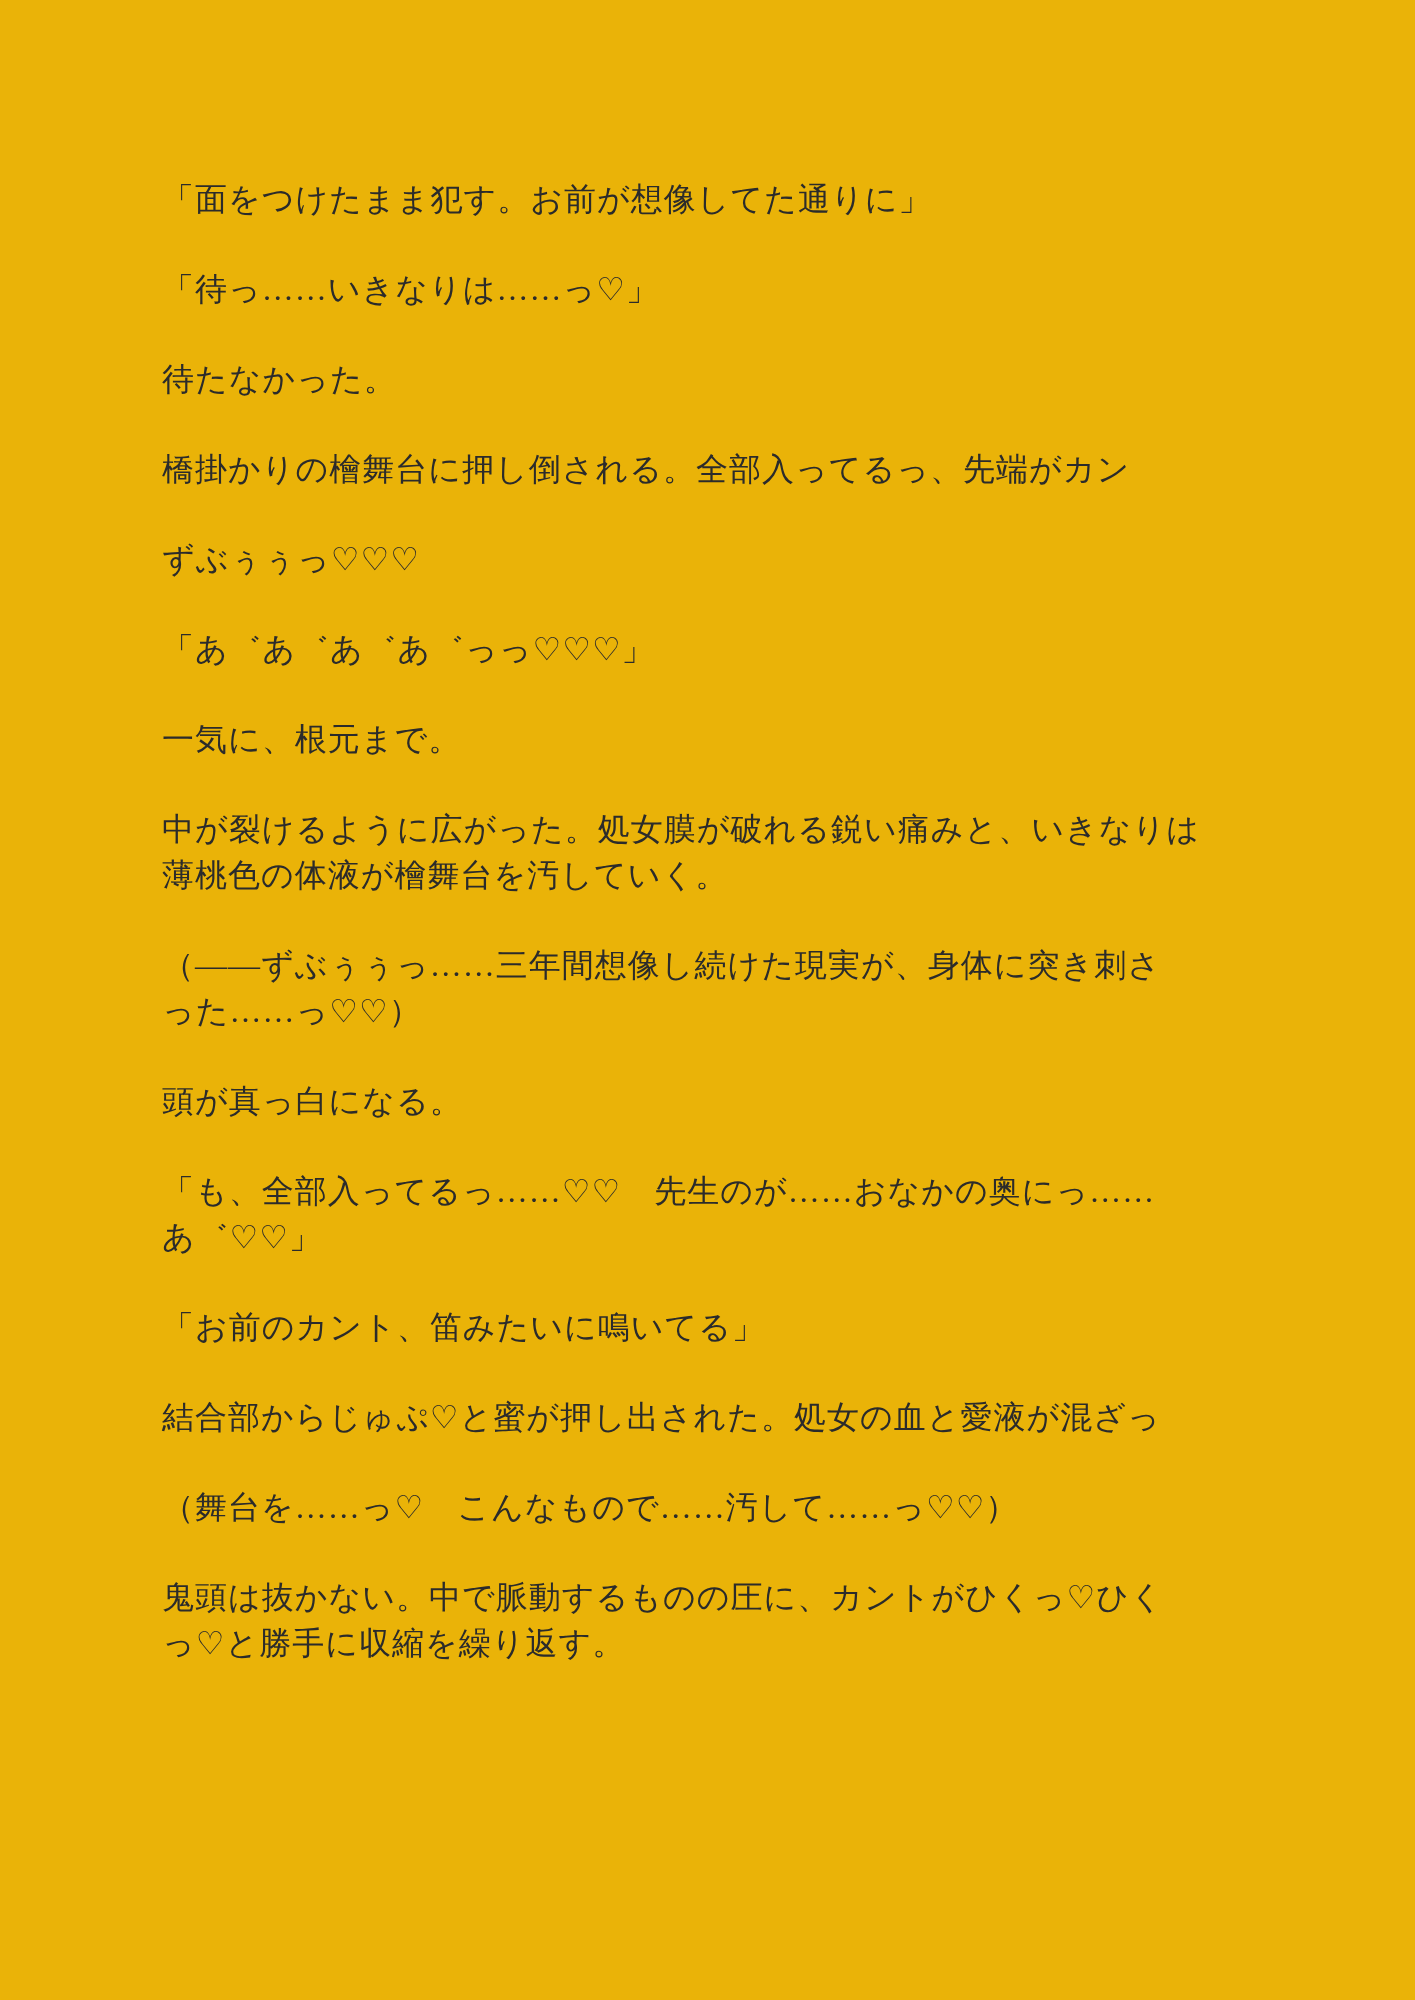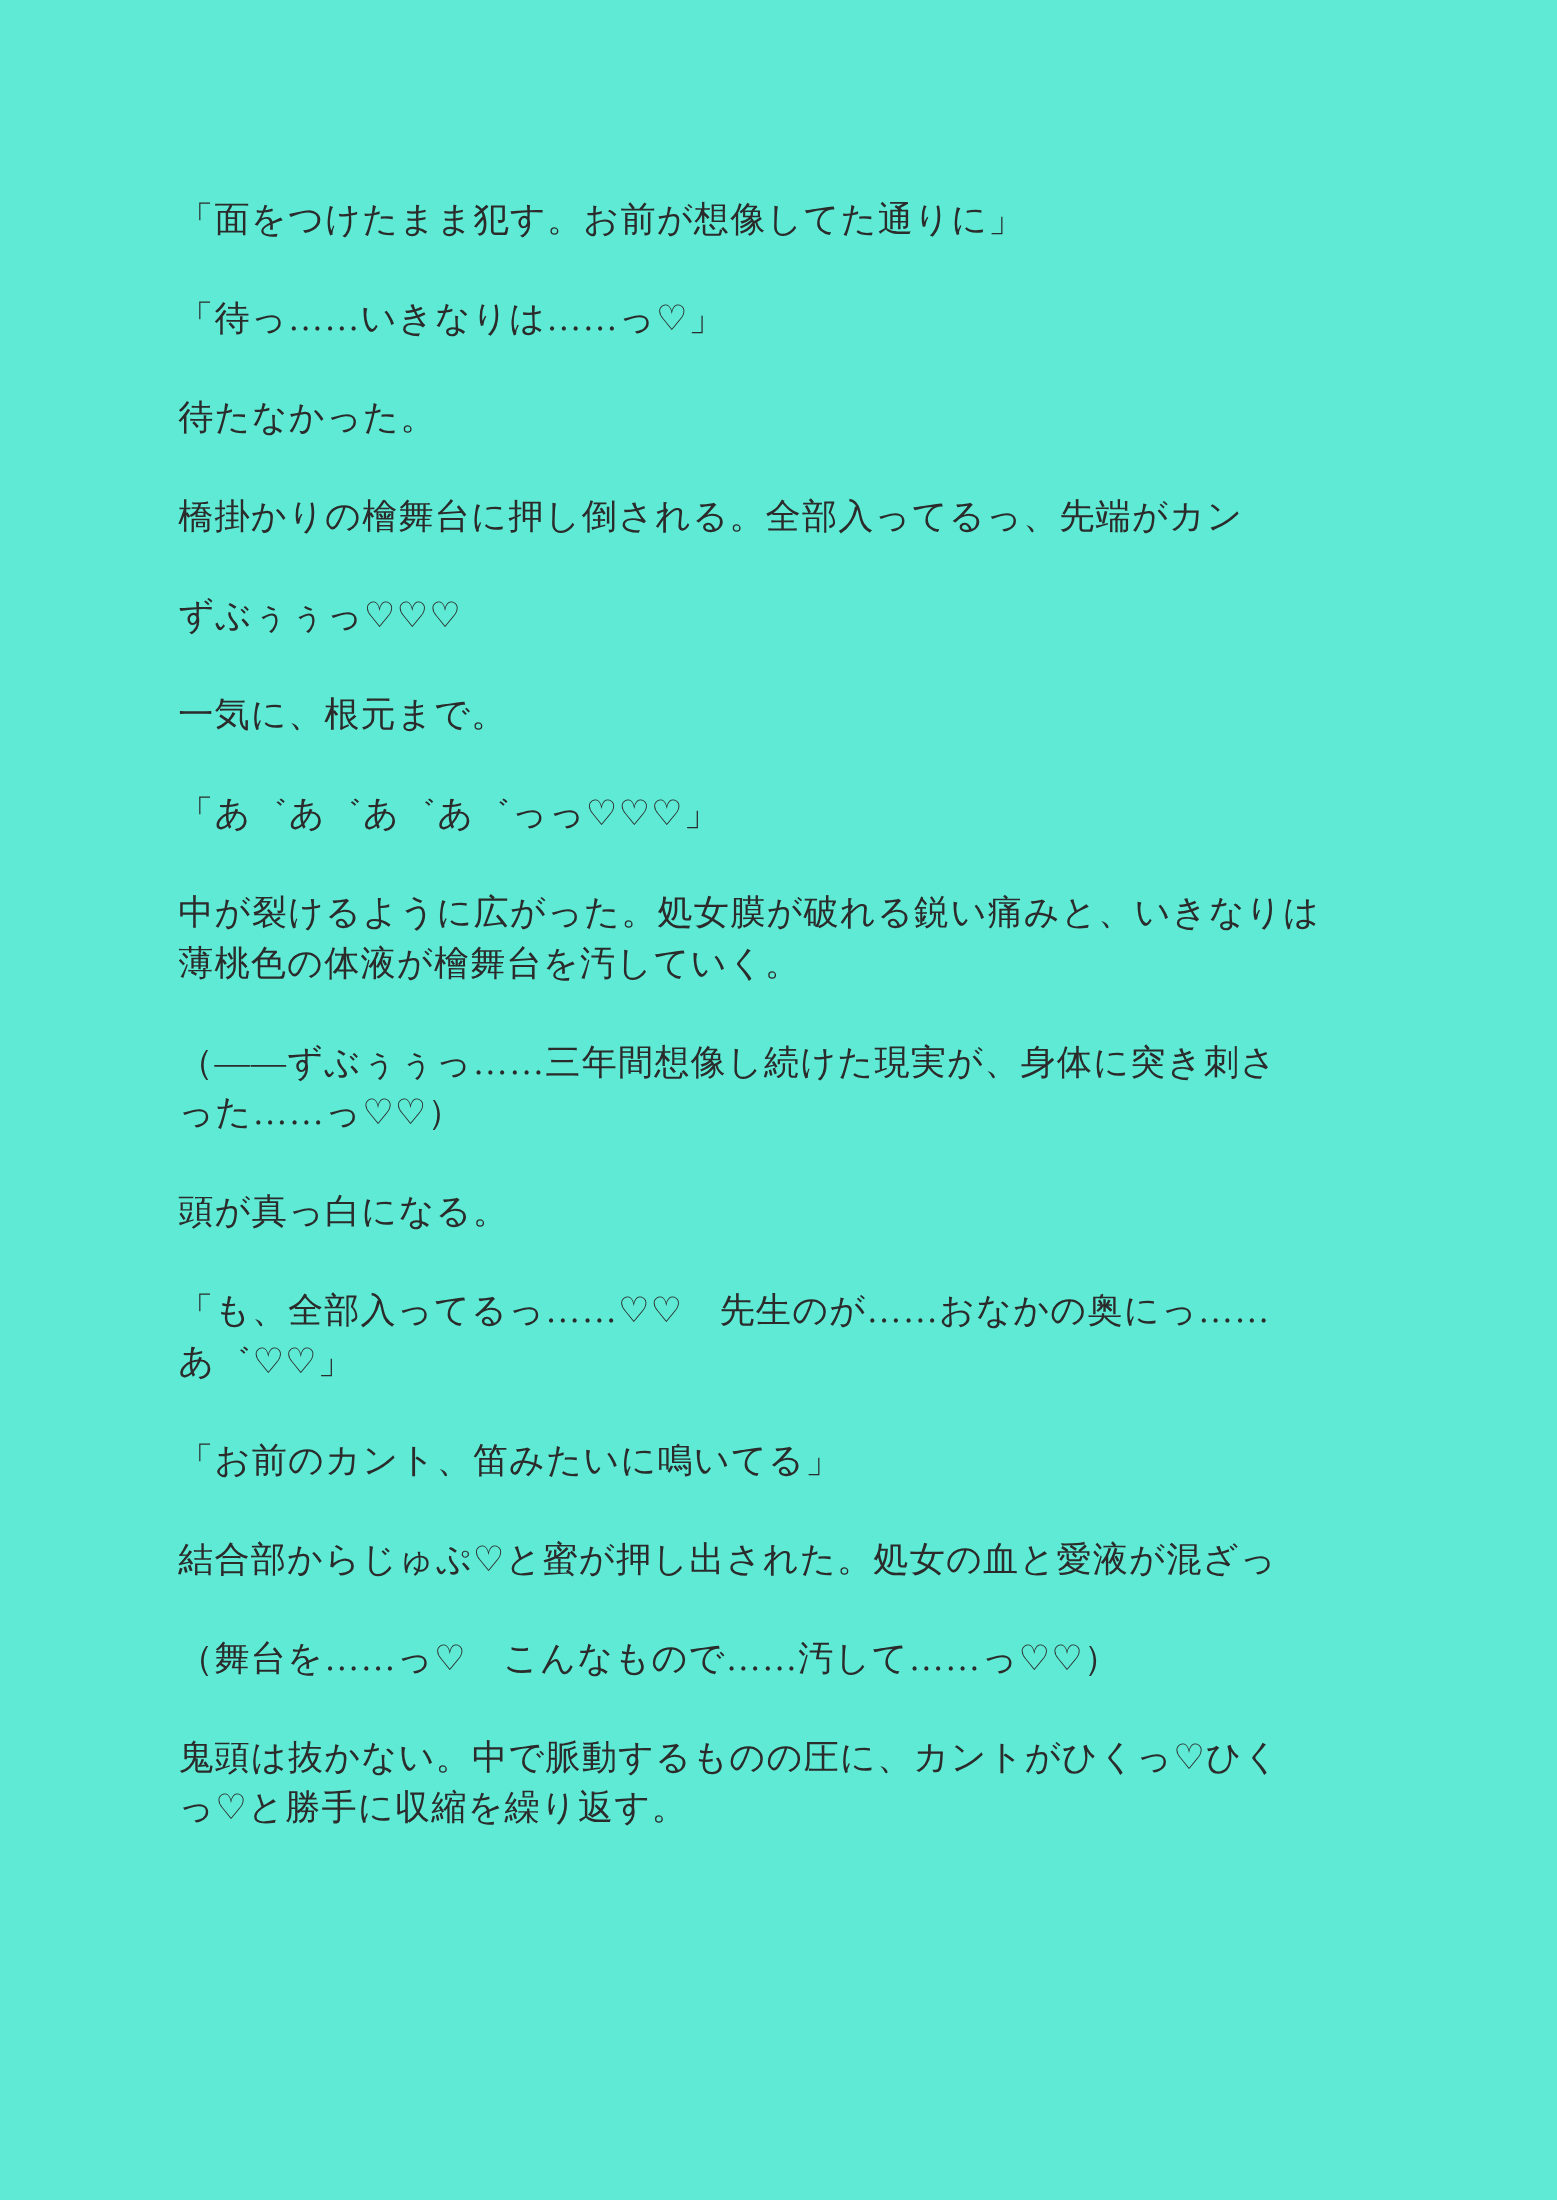--- a/index.html
+++ b/index.html
@@ -9,21 +9,21 @@
   }
   body {
     width: 1415px;
     height: 2000px;
     overflow: hidden;
   }
   .page {
     box-sizing: border-box;
     width: 1415px;
     height: 2000px;
-    background: #5eead4;
+    background: #eab308;
     padding: 176px 150px 0 162px;
   }
   .para {
     margin: 0 0 44px 0;
     font-family: "Liberation Serif", "DejaVu Serif", serif;
     font-size: 32px;
     line-height: 46px;
     letter-spacing: 1px;
     color: #2b2b2b;
     font-weight: 400;
@@ -53,25 +53,25 @@
 
     <p class="para">
       <span class="line">橋掛かりの檜舞台に押し倒される。全部入ってるっ、先端がカン</span>
     </p>
 
     <p class="para">
       <span class="line">ずぶぅぅっ♡♡♡</span>
     </p>
 
     <p class="para">
-      <span class="line">一気に、根元まで。</span>
+      <span class="line">「あ゛あ゛あ゛あ゛っっ♡♡♡」</span>
     </p>
 
     <p class="para">
-      <span class="line">「あ゛あ゛あ゛あ゛っっ♡♡♡」</span>
+      <span class="line">一気に、根元まで。</span>
     </p>
 
     <p class="para">
       <span class="line">中が裂けるように広がった。処女膜が破れる鋭い痛みと、いきなりは</span>
       <span class="line">薄桃色の体液が檜舞台を汚していく。</span>
     </p>
 
     <p class="para">
       <span class="line">（——ずぶぅぅっ……三年間想像し続けた現実が、身体に突き刺さ</span>
       <span class="line">った……っ♡♡）</span>

